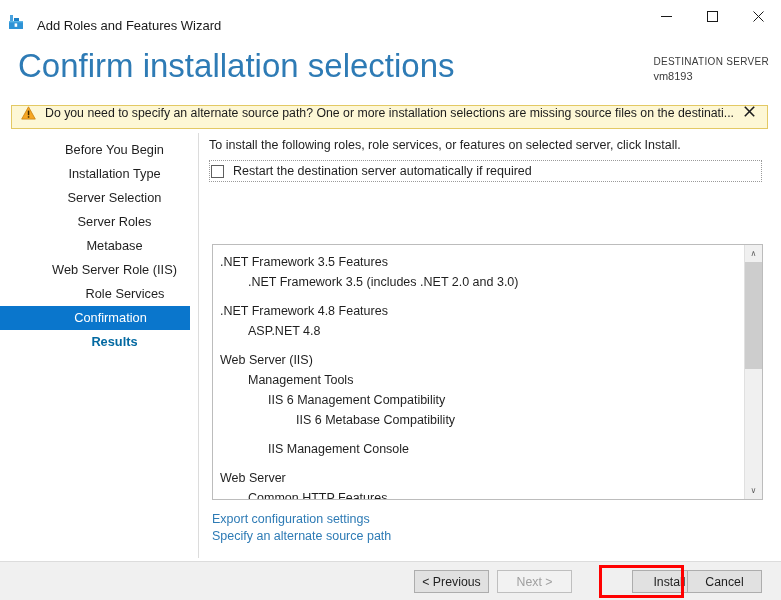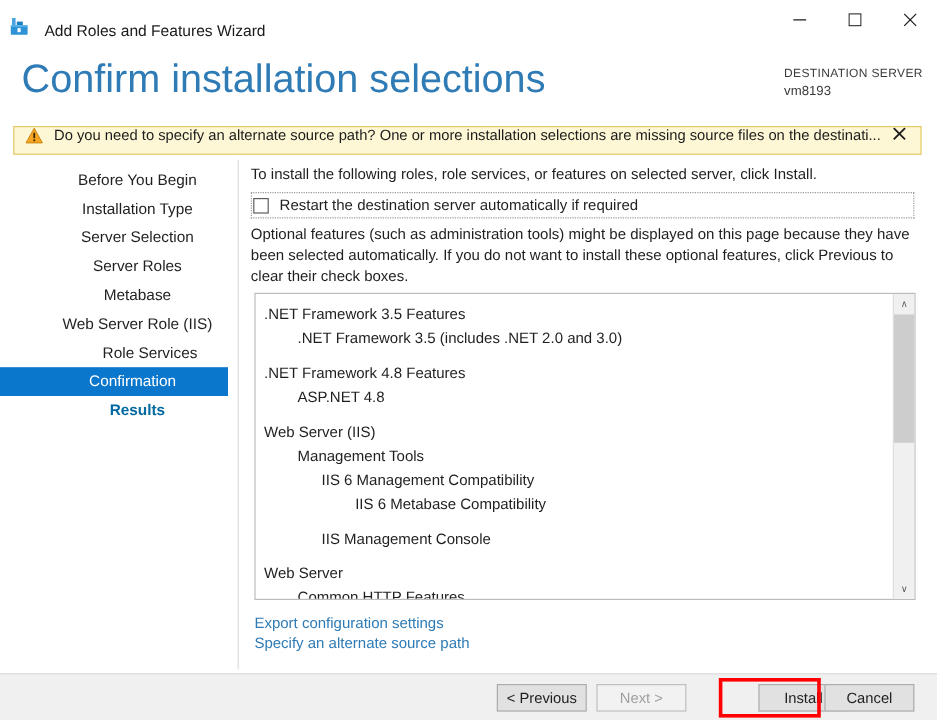--- a/index.html
+++ b/index.html
@@ -376,21 +376,20 @@
 
 <div class="content">
 
   <div class="intro-text">To install the following roles, role services, or features on selected server, click Install.</div>
 
   <div class="restart-row">
     <span class="checkbox"></span>
     <span class="restart-label">Restart the destination server automatically if required</span>
   </div>
 
-  <div class="optional-text">Optional features (such as administration tools) might be displayed on this page because they have been selected automatically. If you do not want to install these optional features, click Previous to clear their check boxes.</div>
 
   <div class="listbox">
     <div class="list-inner">
       <div class="feat">.NET Framework 3.5 Features</div>
       <div class="feat lvl1">.NET Framework 3.5 (includes .NET 2.0 and 3.0)</div>
       <div class="feat gap">.NET Framework 4.8 Features</div>
       <div class="feat lvl1">ASP.NET 4.8</div>
       <div class="feat gap">Web Server (IIS)</div>
       <div class="feat lvl1">Management Tools</div>
       <div class="feat lvl2">IIS 6 Management Compatibility</div>

